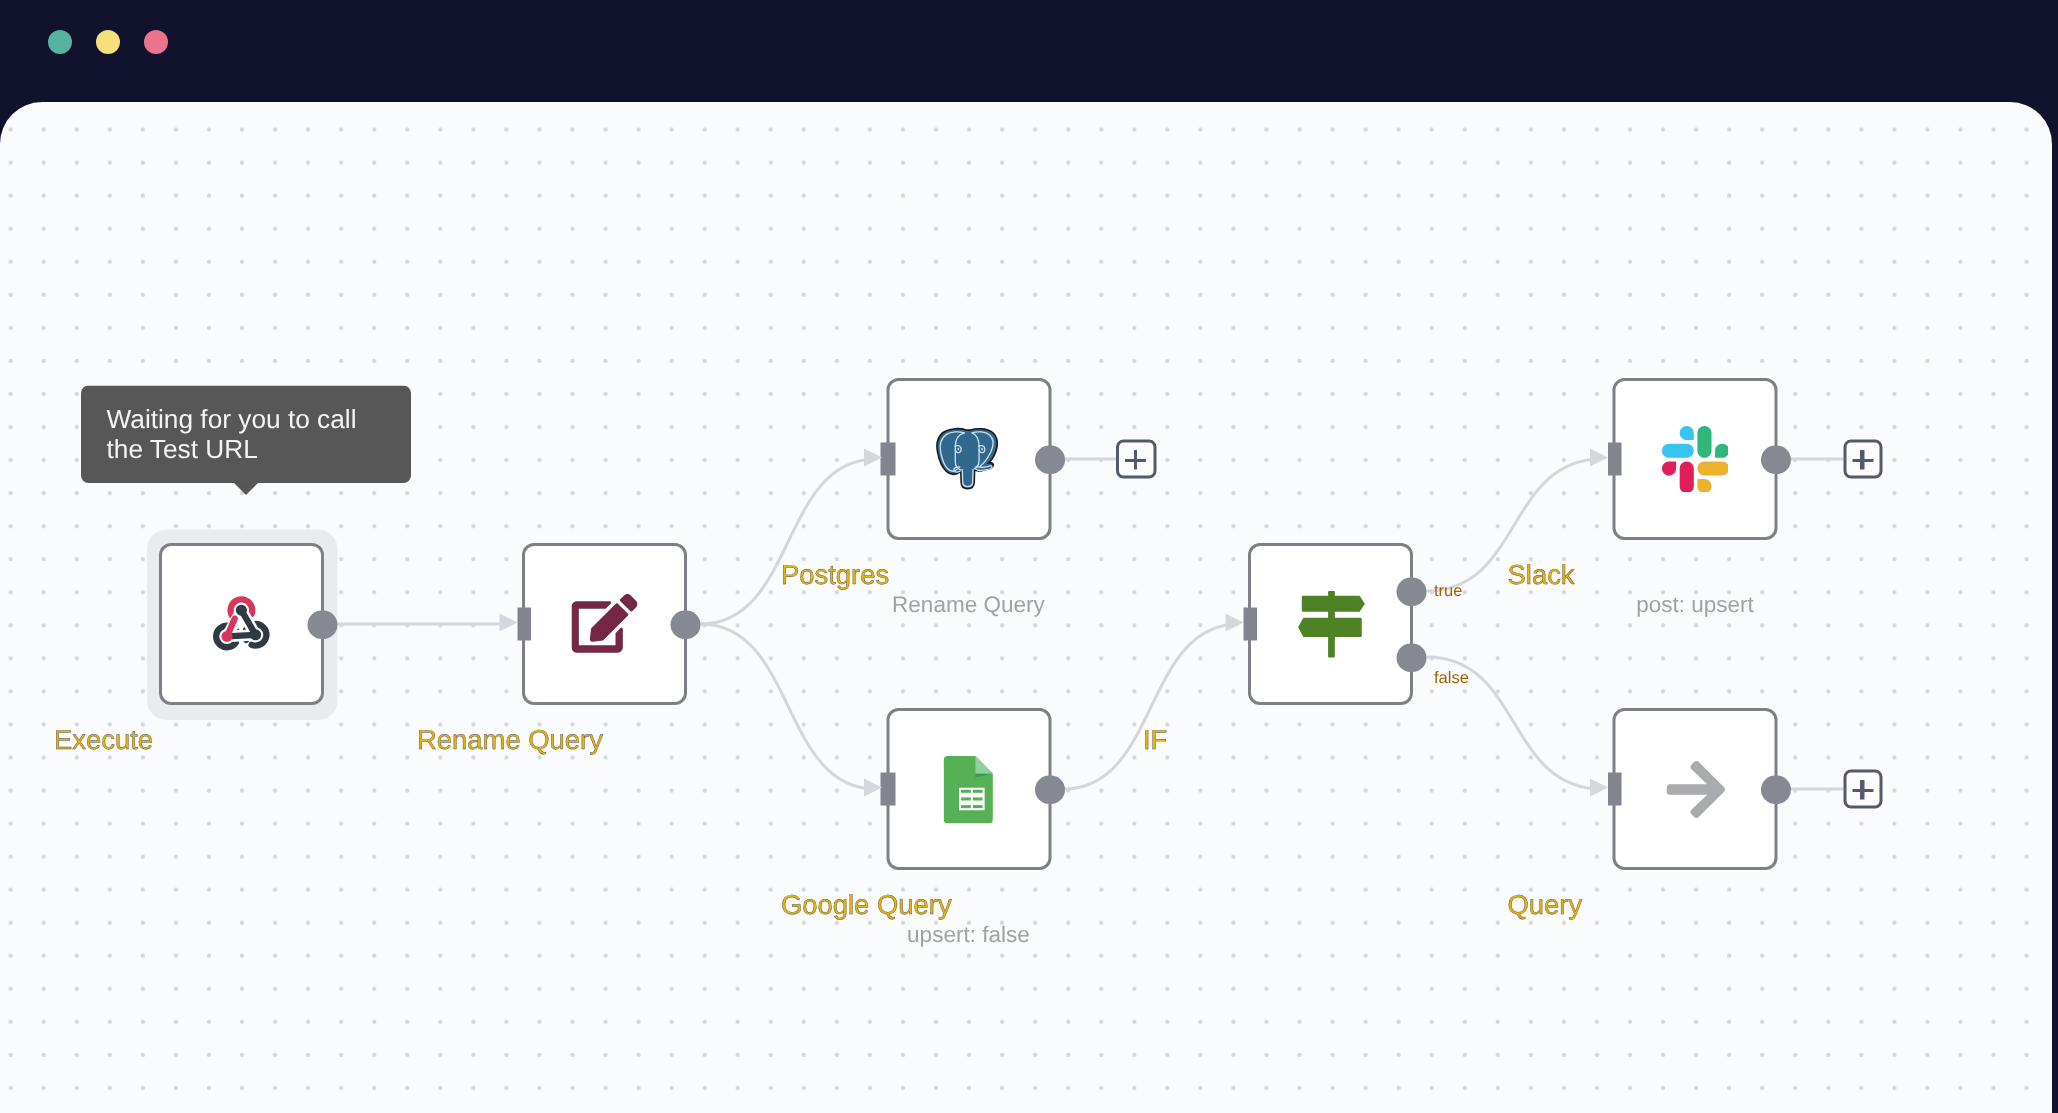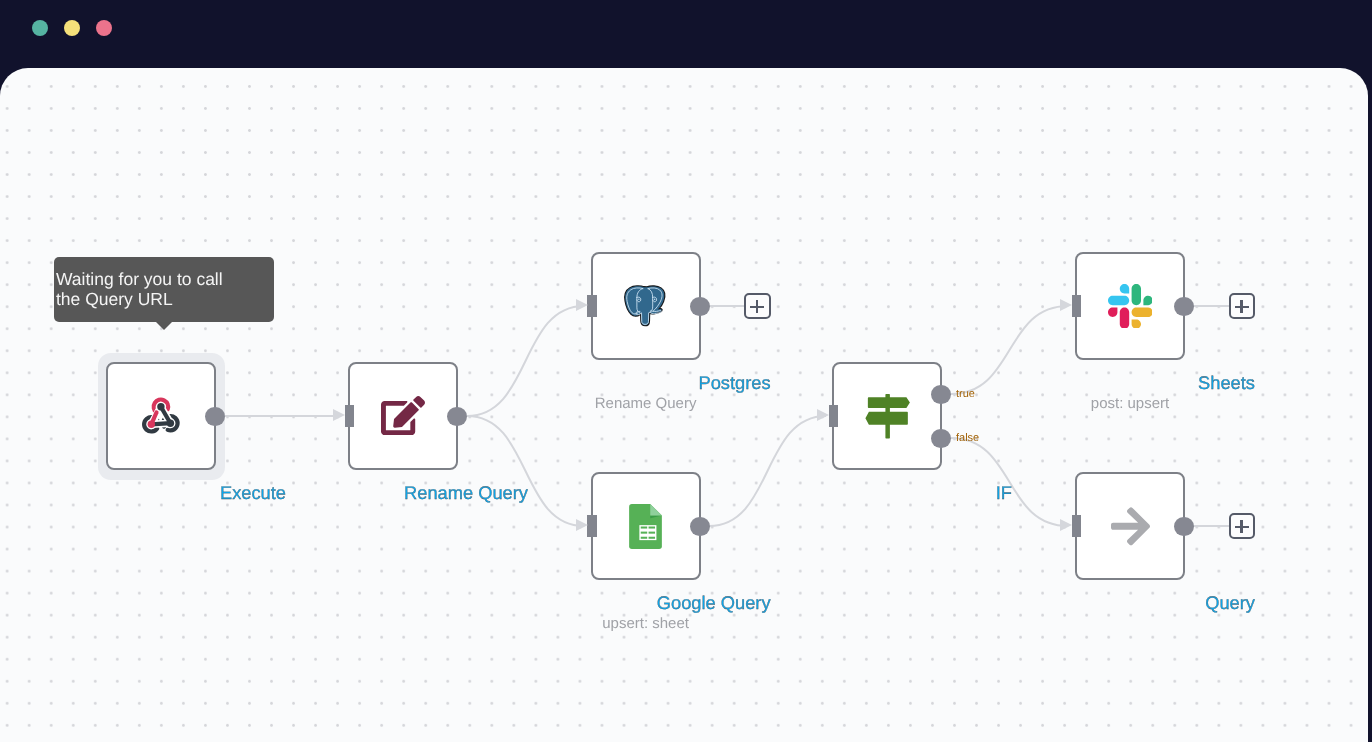--- a/index.html
+++ b/index.html
@@ -14,35 +14,35 @@
           background-color:#fafbfc;border-radius:28px 28px 0 0;overflow:hidden;}
   #grid{position:absolute;left:0;top:0;right:0;bottom:0;
         background-image:radial-gradient(circle, #d5d6da 0px, #d5d6da 1.0px, rgba(250,251,252,0) 1.75px);
         background-size:22.04px 22.04px;background-position:-3.9px 7.4px;}
   #edges{position:absolute;left:0;top:0;width:1372px;height:742px;pointer-events:none;}
   .node-wrap{position:absolute;}
   .nbox{position:absolute;left:0;top:0;width:110px;height:108px;background:#fff;
         border:2px solid #7d8087;border-radius:8px;box-sizing:border-box;
         display:flex;align-items:center;justify-content:center;}
   .halo{position:absolute;left:-8.2px;top:-9.4px;width:127px;height:127px;background:#e9ebef;border-radius:13px;}
-  .nlabel{transform:translateZ(0);position:absolute;left:-70px;width:250px;top:121.2px;text-align:right;color:#0ea5e9;
+  .nlabel{transform:translateZ(0);position:absolute;left:-70px;width:250px;top:121.2px;text-align:left;color:#eab308;
           font-weight:normal;font-size:18.3px;line-height:20px;-webkit-text-stroke:0.3px #4e5156;}
   .nsub{transform:translateZ(0);position:absolute;left:-70px;width:250px;top:141.7px;text-align:center;color:#a0a2a7;font-size:15px;line-height:20px;}
   .inconn{position:absolute;left:-3.2px;top:43px;width:9.1px;height:21.7px;background:#82858e;}
   .inarrow{position:absolute;left:-14.8px;top:47.1px;width:0;height:0;
            border-top:6.75px solid transparent;border-bottom:6.75px solid transparent;border-left:12.9px solid #d5d7dc;}
   .outdot{position:absolute;width:19.6px;height:19.6px;border-radius:50%;background:#868892;}
   .plusbtn{position:absolute;width:26.5px;height:26.5px;border:2px solid #555a68;border-radius:5px;
            background:#fcfcfd;box-sizing:border-box;}
   .plusbtn i{position:absolute;background:#555a68;}
   .plusbtn i.h{left:4.2px;top:10.8px;width:14px;height:2.4px;}
   .plusbtn i.v{left:9.8px;top:5.5px;width:2.4px;height:13px;}
   .olabel{transform:translateZ(0);position:absolute;font-size:11px;color:#a16207;}
   .tooltip{transform:translateZ(0);position:absolute;background:rgba(86,86,86,0.995);color:#f4f4f4;border-radius:5px;
-           font-size:17.5px;line-height:20px;padding:12px 2px;box-sizing:border-box;}
+           font-size:17.5px;line-height:20px;padding:12px 17px;box-sizing:border-box;}
   .tt-arrow{position:absolute;width:0;height:0;border-left:8.3px solid transparent;
             border-right:8.3px solid transparent;border-top:8.3px solid #565656;}
   .icon{display:block;}
 </style>
 </head>
 <body>
 
 <div id="app" style="background: rgb(17, 18, 44);">
 
   <div class="dots-row" id="window-controls">
@@ -150,53 +150,53 @@
               <rect x="28.5" y="40.5" width="9.5" height="3"></rect>
     <rect x="17" y="48" width="9.5" height="3"></rect>
               <rect x="28.5" y="48" width="9.5" height="3"></rect>
   </g>
 </svg>
         </div>
         <div class="inconn"></div>
         <div class="inarrow"></div>
         <div class="outdot" style="left:99.4px;top:44.7px"></div>
         <div class="nlabel">Google Query</div>
-        <div class="nsub">upsert: sheet</div>
+        <div class="nsub">upsert: false</div>
       </div>
       <div class="node-wrap" style="left: 832px; top: 362px;">
         <div class="nbox">
           <svg class="icon" width="59.6" height="59.6" viewBox="0 0 60 60">
   <g fill="#4f8226" transform="translate(1.8,3.7)">
     <rect x="26.8" y="4.35" width="4.53" height="44.7" rx="0.7"></rect>
     <path d="M9.88 7.57 h38.05 l3.53 5.39 -3.53 5.38 H9.88 a0.75 0.75 0 0 1 -0.75 -0.75 V8.32 a0.75 0.75 0 0 1 0.75 -0.75 z"></path>
     <path d="M48.64 22.27 H10.19 l-3.53 6.49 3.53 6.5 h38.45 a0.75 0.75 0 0 0 0.75 -0.75 v-11.49 a0.75 0.75 0 0 0 -0.75 -0.75 z"></path>
   </g>
 </svg>
         </div>
         <div class="inconn"></div>
         <div class="inarrow"></div>
         <div class="outdot" style="left:99.4px;top:22.7px"></div>
         <div class="olabel" style="left:124px;top:25.5px">true</div>
         <div class="outdot" style="left:99.4px;top:66.7px"></div>
-        <div class="olabel" style="left:124px;top:70px">false</div>
+        <div class="olabel" style="left:124px;top:84px">false</div>
         <div class="nlabel">IF</div>
       </div>
       <div class="node-wrap" style="left: 1075px; top: 252px;">
         <div class="nbox">
           <svg class="icon" width="44.5" height="44.5" viewBox="0 0 122 122">
   <path fill="#e01e5a" d="M25.8 77.6c0 7.1-5.8 12.9-12.9 12.9S0 84.7 0 77.6s5.8-12.9 12.9-12.9h12.9v12.9zm6.5 0c0-7.1 5.8-12.9 12.9-12.9s12.9 5.8 12.9 12.9v32.3c0 7.1-5.8 12.9-12.9 12.9s-12.9-5.8-12.9-12.9V77.6z"></path>
   <path fill="#36c5f0" d="M45.2 25.8c-7.1 0-12.9-5.8-12.9-12.9S38.1 0 45.2 0s12.9 5.8 12.9 12.9v12.9H45.2zm0 6.5c7.1 0 12.9 5.8 12.9 12.9s-5.8 12.9-12.9 12.9H12.9C5.8 58.1 0 52.3 0 45.2s5.8-12.9 12.9-12.9h32.3z"></path>
   <path fill="#2eb67d" d="M97 45.2c0-7.1 5.8-12.9 12.9-12.9s12.9 5.8 12.9 12.9-5.8 12.9-12.9 12.9H97V45.2zm-6.5 0c0 7.1-5.8 12.9-12.9 12.9s-12.9-5.8-12.9-12.9V12.9C64.7 5.8 70.5 0 77.6 0s12.9 5.8 12.9 12.9v32.3z"></path>
   <path fill="#ecb22e" d="M77.6 97c7.1 0 12.9 5.8 12.9 12.9s-5.8 12.9-12.9 12.9-12.9-5.8-12.9-12.9V97h12.9zm0-6.5c-7.1 0-12.9-5.8-12.9-12.9s5.8-12.9 12.9-12.9h32.3c7.1 0 12.9 5.8 12.9 12.9s-5.8 12.9-12.9 12.9H77.6z"></path>
 </svg>
         </div>
         <div class="inconn"></div>
         <div class="inarrow"></div>
         <div class="outdot" style="left:99.4px;top:44.7px"></div>
-        <div class="nlabel">Sheets</div>
+        <div class="nlabel">Slack</div>
         <div class="nsub">post: upsert</div>
         <div class="plusbtn" style="left:153.5px;top:40.8px">
       <i class="h"></i>
           <i class="v"></i>
         </div>
       </div>
       <div class="node-wrap" style="left: 1075px; top: 472px;">
         <div class="nbox">
           <svg class="icon" width="39" height="44.6" viewBox="0 0 448 512">
   <path fill="#aaabaf" d="M190.5 66.9l22.2-22.2c9.4-9.4 24.6-9.4 33.9 0L441 239c9.4 9.4 9.4 24.6 0 33.9L246.6 467.3c-9.4 9.4-24.6 9.4-33.9 0l-22.2-22.2c-9.5-9.5-9.3-25 .4-34.3L311.4 296H24c-13.3 0-24-10.7-24-24v-32c0-13.3 10.7-24 24-24h287.4L190.9 101.2c-9.8-9.3-10-24.8-.4-34.3z"></path>
@@ -208,16 +208,16 @@
         <div class="nlabel">Query</div>
         <div class="plusbtn" style="left:153.5px;top:40.8px">
       <i class="h"></i>
           <i class="v"></i>
         </div>
       </div>
     </div>
 
 <div class="tooltip" style="left: 54px; top: 256.7px; width: 219.8px; height: 65.8px;">
       <div>Waiting for you to call</div>
-  <div>the Query URL</div>
+  <div>the Test URL</div>
     </div>
     <div class="tt-arrow" style="left: 155.5px; top: 322.2px;"></div>
   </div>
 
 </body></html>

